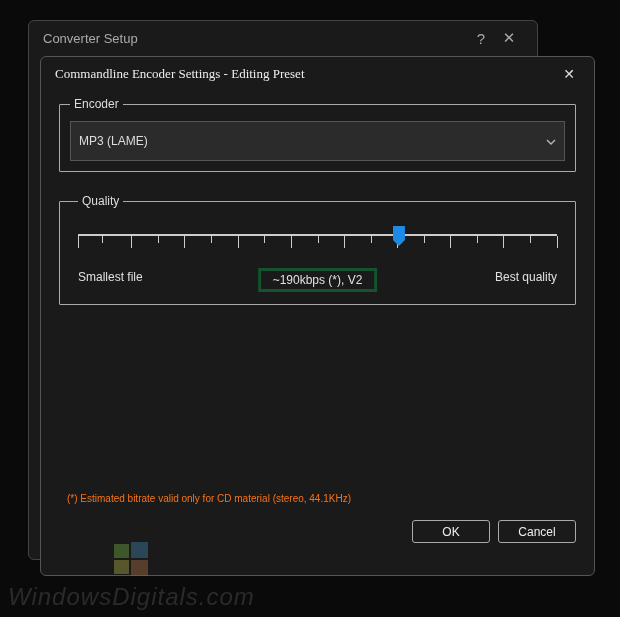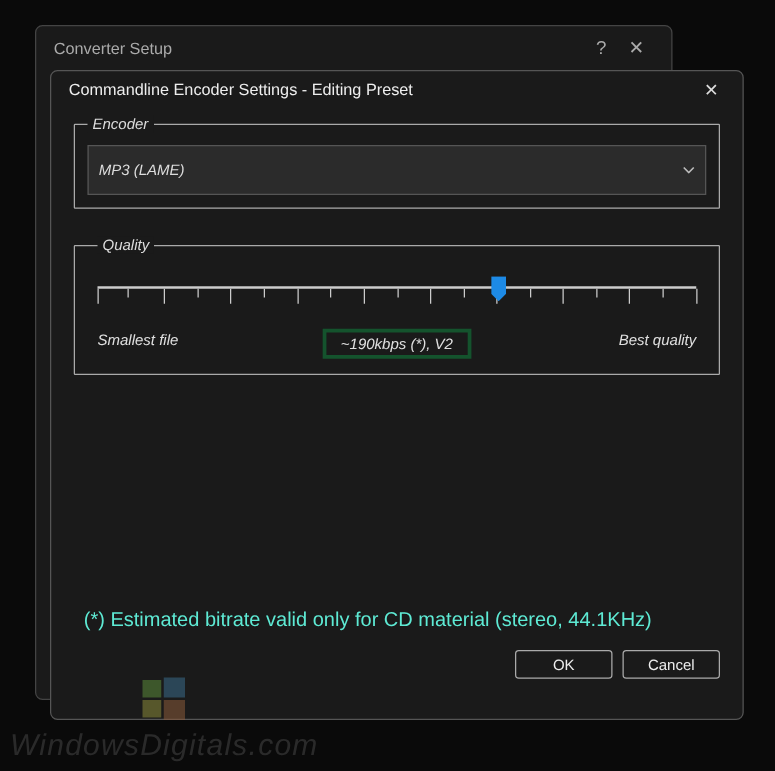--- a/index.html
+++ b/index.html
@@ -45,39 +45,38 @@
   border-radius: 6px;
   display: flex;
   flex-direction: column;
 }
 .child-titlebar {
   height: 34px;
   display: flex;
   align-items: center;
   padding: 0 14px;
 }
-.child-titlebar .title-text { flex: 1; font-size: 13px; color: #eee; }
+.child-titlebar .title-text { flex: 1; font-size: 13px; color: #eee; font-family: Liberation Serif, serif; }
 .close-btn {
   width: 22px; height: 22px;
   display: flex; align-items: center; justify-content: center;
   cursor: pointer;
   font-size: 14px;
   color: #ddd;
 }
 .dialog-body {
   flex: 1;
   padding: 0 18px 0 18px;
 }
 fieldset {
   border: 1px solid #aaa;
   border-radius: 1px;
   margin-top: 6px;
   padding: 10px 10px 10px 10px;
   position: relative;
-  font-style: italic;
 }
 legend {
   padding: 0 4px;
   font-size: 12px;
   color: #ddd;
   background: #1a1a1a;
 }
 .encoder-select {
   width: 100%;
   height: 40px;
@@ -127,22 +126,22 @@
   font-size: 12px;
   position: absolute;
   left: 50%;
   transform: translateX(-50%);
 }
 .labels-row { position: relative; height: 22px; }
 .left-lbl { position: absolute; left: 0; top: 2px; }
 .right-lbl { position: absolute; right: 0; top: 2px; }
 
 .footnote {
-  color: #5eead4;
-  font-size: 16px;
+  color: #f97316;
+  font-size: 10px;
   margin-top: 188px;
   padding-left: 8px;
 }
 .button-row {
   display: flex;
   justify-content: flex-end;
   gap: 8px;
   padding: 14px 18px 32px 0;
 }
 .btn {

